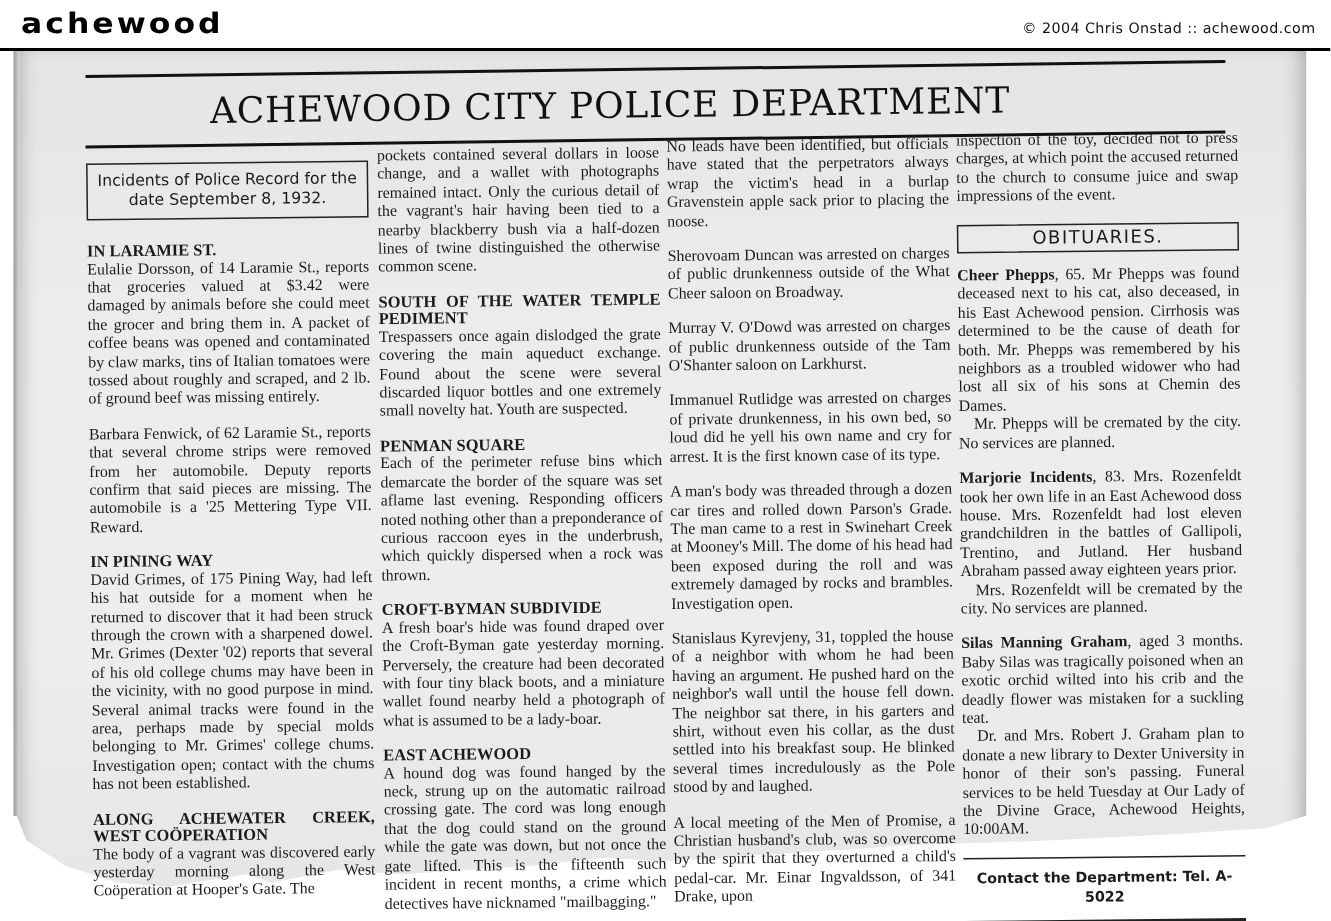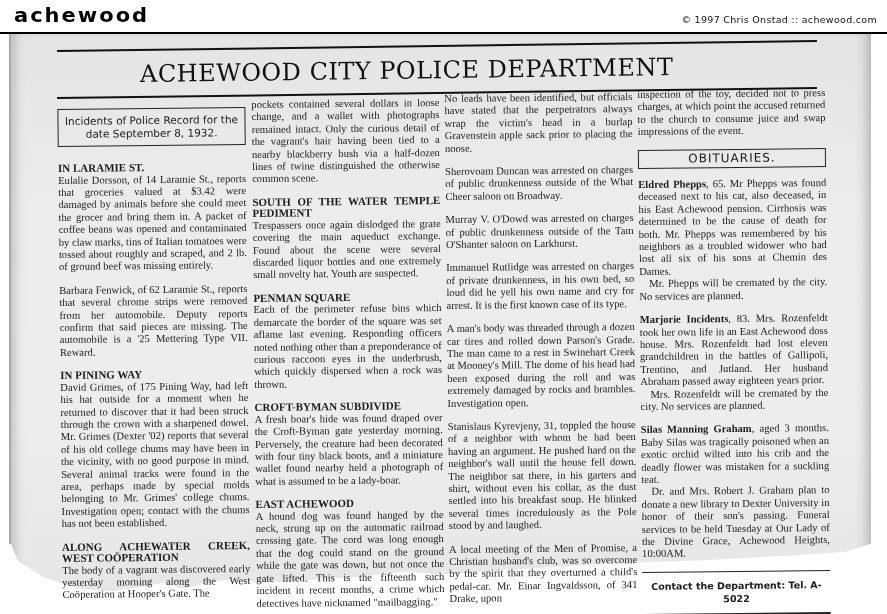--- a/index.html
+++ b/index.html
@@ -59,21 +59,21 @@
     .contact-rule { height: 1.5px; background: #222; margin: 8px 0; }
     .contact {
       font-family: "DejaVu Sans", sans-serif; font-weight: bold; font-size: 9.5px; text-align: center; margin: 8px 0;
     }
   </style>
 </head>
 <body>
 
 <div class="topbar">
   <div class="logo">achewood</div>
-  <div class="copyright">© 1997 Chris Onstad :: achewood.com</div>
+  <div class="copyright">© 2004 Chris Onstad :: achewood.com</div>
 </div>
 <div class="topline"></div>
 
 <div class="paper"></div>
 <div class="paper-edge-left"></div>
 
 <div class="masthead-rule rule1"></div>
 <div class="masthead">ACHEWOOD CITY POLICE DEPARTMENT</div>
 <div class="masthead-rule rule2"></div>
 
@@ -106,21 +106,21 @@
   <p class="para">Murray V. O'Dowd was arrested on charges of public drunkenness outside of the Tam O'Shanter saloon on Larkhurst.</p>
   <p class="para">Immanuel Rutlidge was arrested on charges of private drunkenness, in his own bed, so loud did he yell his own name and cry for arrest. It is the first known case of its type.</p>
   <p class="para">A man's body was threaded through a dozen car tires and rolled down Parson's Grade. The man came to a rest in Swinehart Creek at Mooney's Mill. The dome of his head had been exposed during the roll and was extremely damaged by rocks and brambles. Investigation open.</p>
   <p class="para">Stanislaus Kyrevjeny, 31, toppled the house of a neighbor with whom he had been having an argument. He pushed hard on the neighbor's wall until the house fell down. The neighbor sat there, in his garters and shirt, without even his collar, as the dust settled into his breakfast soup. He blinked several times incredulously as the Pole stood by and laughed.</p>
   <p class="para">A local meeting of the Men of Promise, a Christian husband's club, was so overcome by the spirit that they overturned a child's pedal-car. Mr. Einar Ingvaldsson, of 341 Drake, upon</p>
 </div>
 
 <div class="col c4">
   <p class="para">inspection of the toy, decided not to press charges, at which point the accused returned to the church to consume juice and swap impressions of the event.</p>
   <div class="obit-box">OBITUARIES.</div>
-  <p class="para" style="margin-bottom:0"><span class="name">Eldred Phepps</span><span>, 65. Mr Phepps was found deceased next to his cat, also deceased, in his East Achewood pension. Cirrhosis was determined to be the cause of death for both. Mr. Phepps was remembered by his neighbors as a troubled widower who had lost all six of his sons at Chemin des Dames.</span></p>
+  <p class="para" style="margin-bottom:0"><span class="name">Cheer Phepps</span><span>, 65. Mr Phepps was found deceased next to his cat, also deceased, in his East Achewood pension. Cirrhosis was determined to be the cause of death for both. Mr. Phepps was remembered by his neighbors as a troubled widower who had lost all six of his sons at Chemin des Dames.</span></p>
   <p class="indent">Mr. Phepps will be cremated by the city. No services are planned.</p>
   <p class="para" style="margin-bottom:0"><span class="name">Marjorie Incidents</span><span>, 83. Mrs. Rozenfeldt took her own life in an East Achewood doss house. Mrs. Rozenfeldt had lost eleven grandchildren in the battles of Gallipoli, Trentino, and Jutland. Her husband Abraham passed away eighteen years prior.</span></p>
   <p class="indent">Mrs. Rozenfeldt will be cremated by the city. No services are planned.</p>
   <p class="para" style="margin-bottom:0"><span class="name">Silas Manning Graham</span><span>, aged 3 months. Baby Silas was tragically poisoned when an exotic orchid wilted into his crib and the deadly flower was mistaken for a suckling teat.</span></p>
   <p class="indent">Dr. and Mrs. Robert J. Graham plan to donate a new library to Dexter University in honor of their son's passing. Funeral services to be held Tuesday at Our Lady of the Divine Grace, Achewood Heights, 10:00AM.</p>
   <div class="contact-rule"></div>
   <div class="contact">Contact the Department: Tel. A-5022</div>
   <div class="contact-rule"></div>
 </div>
 

